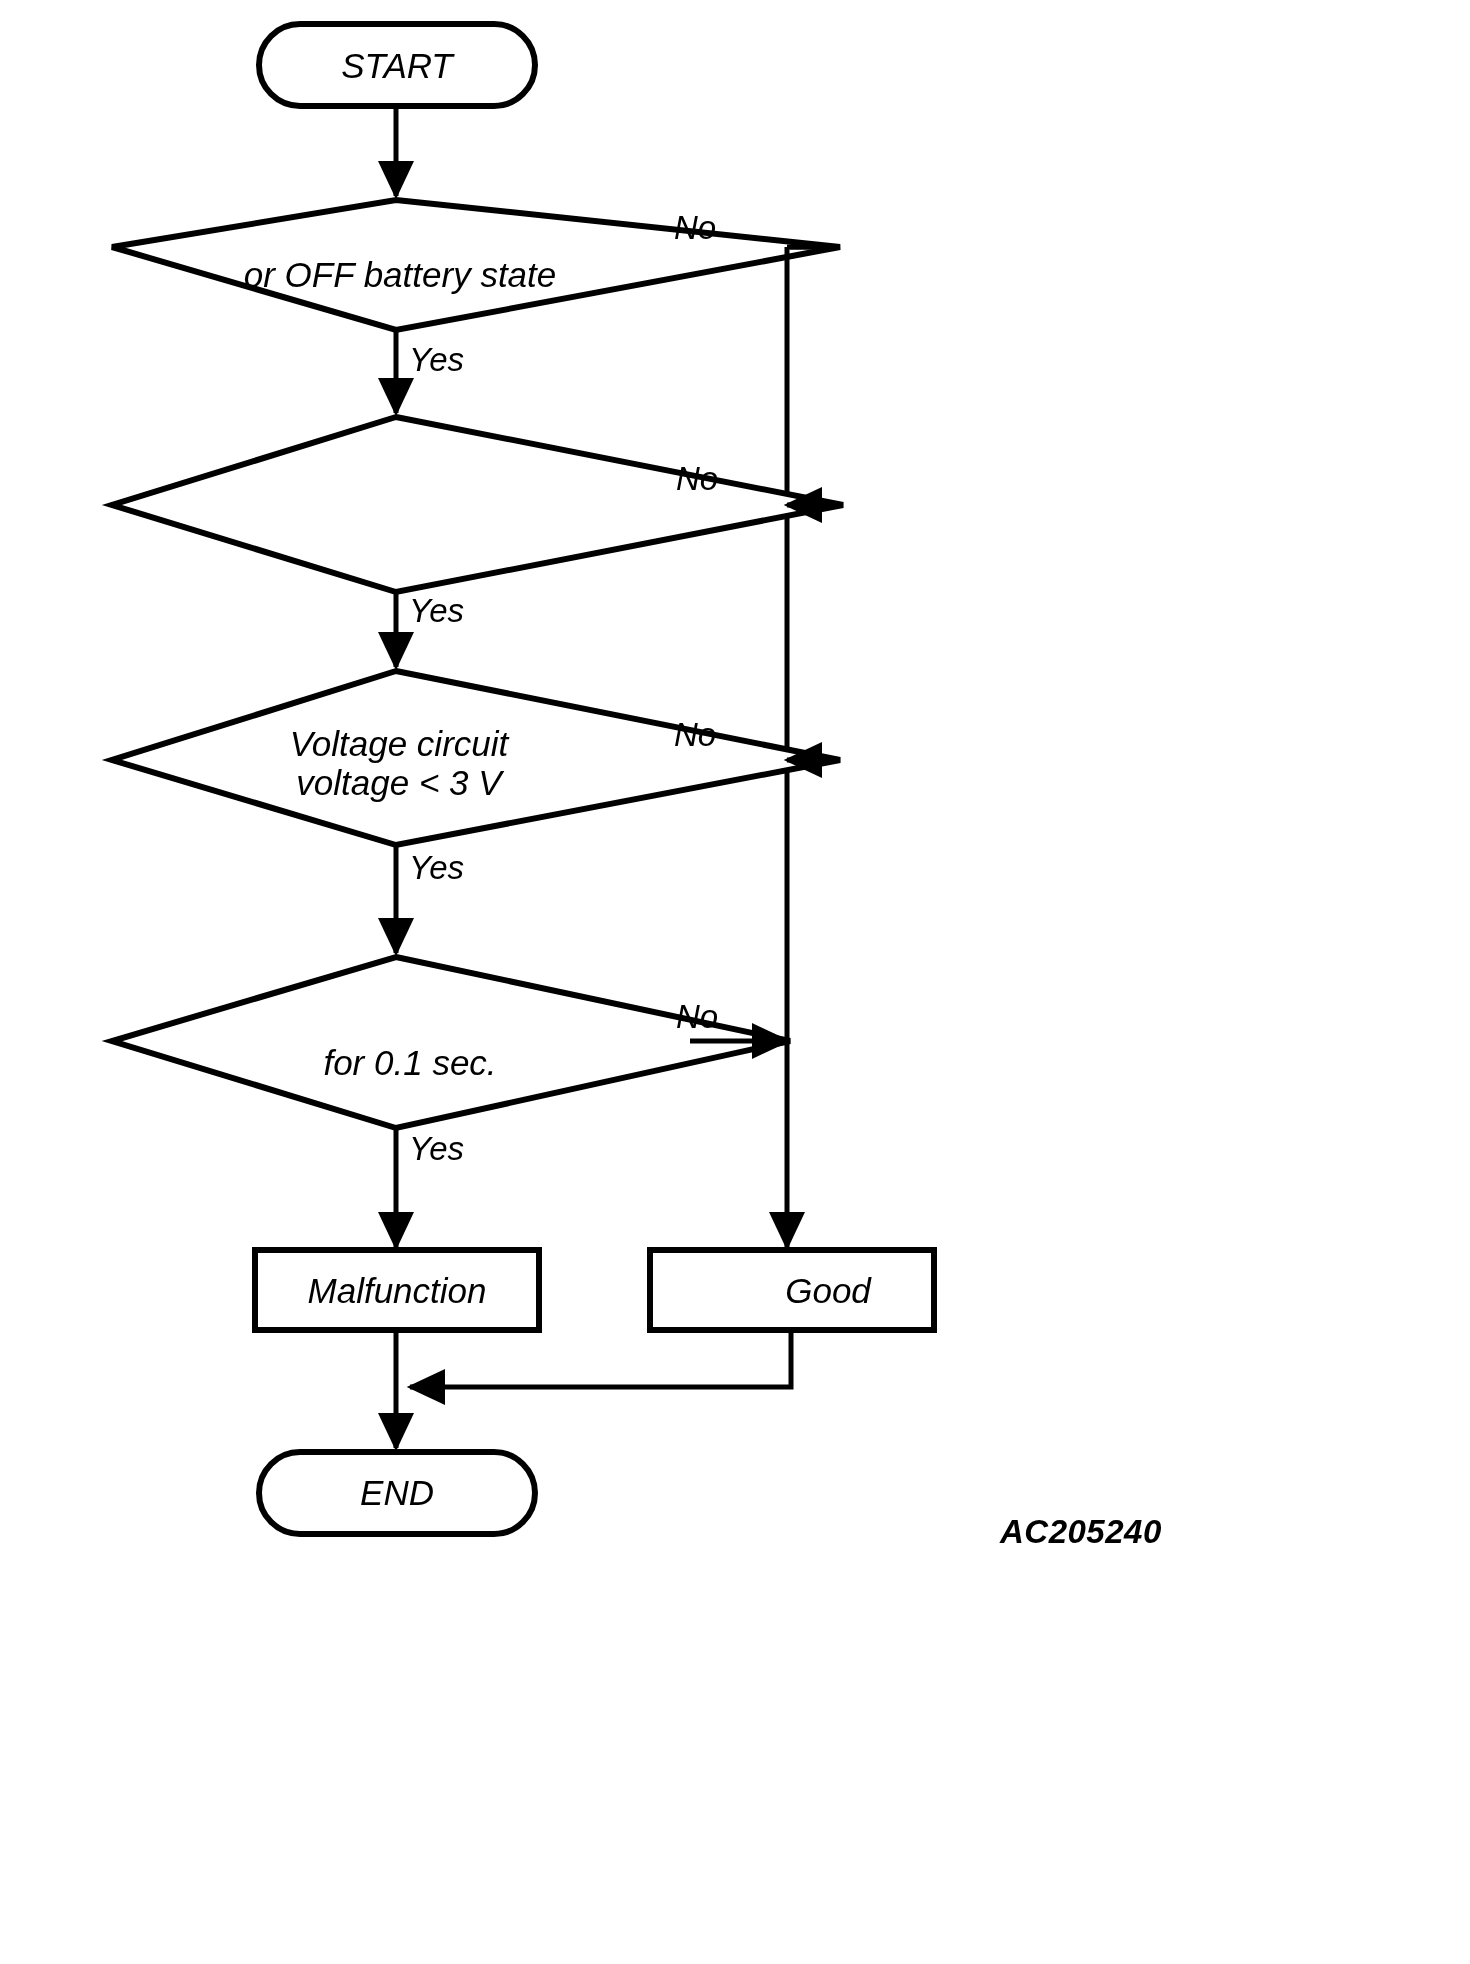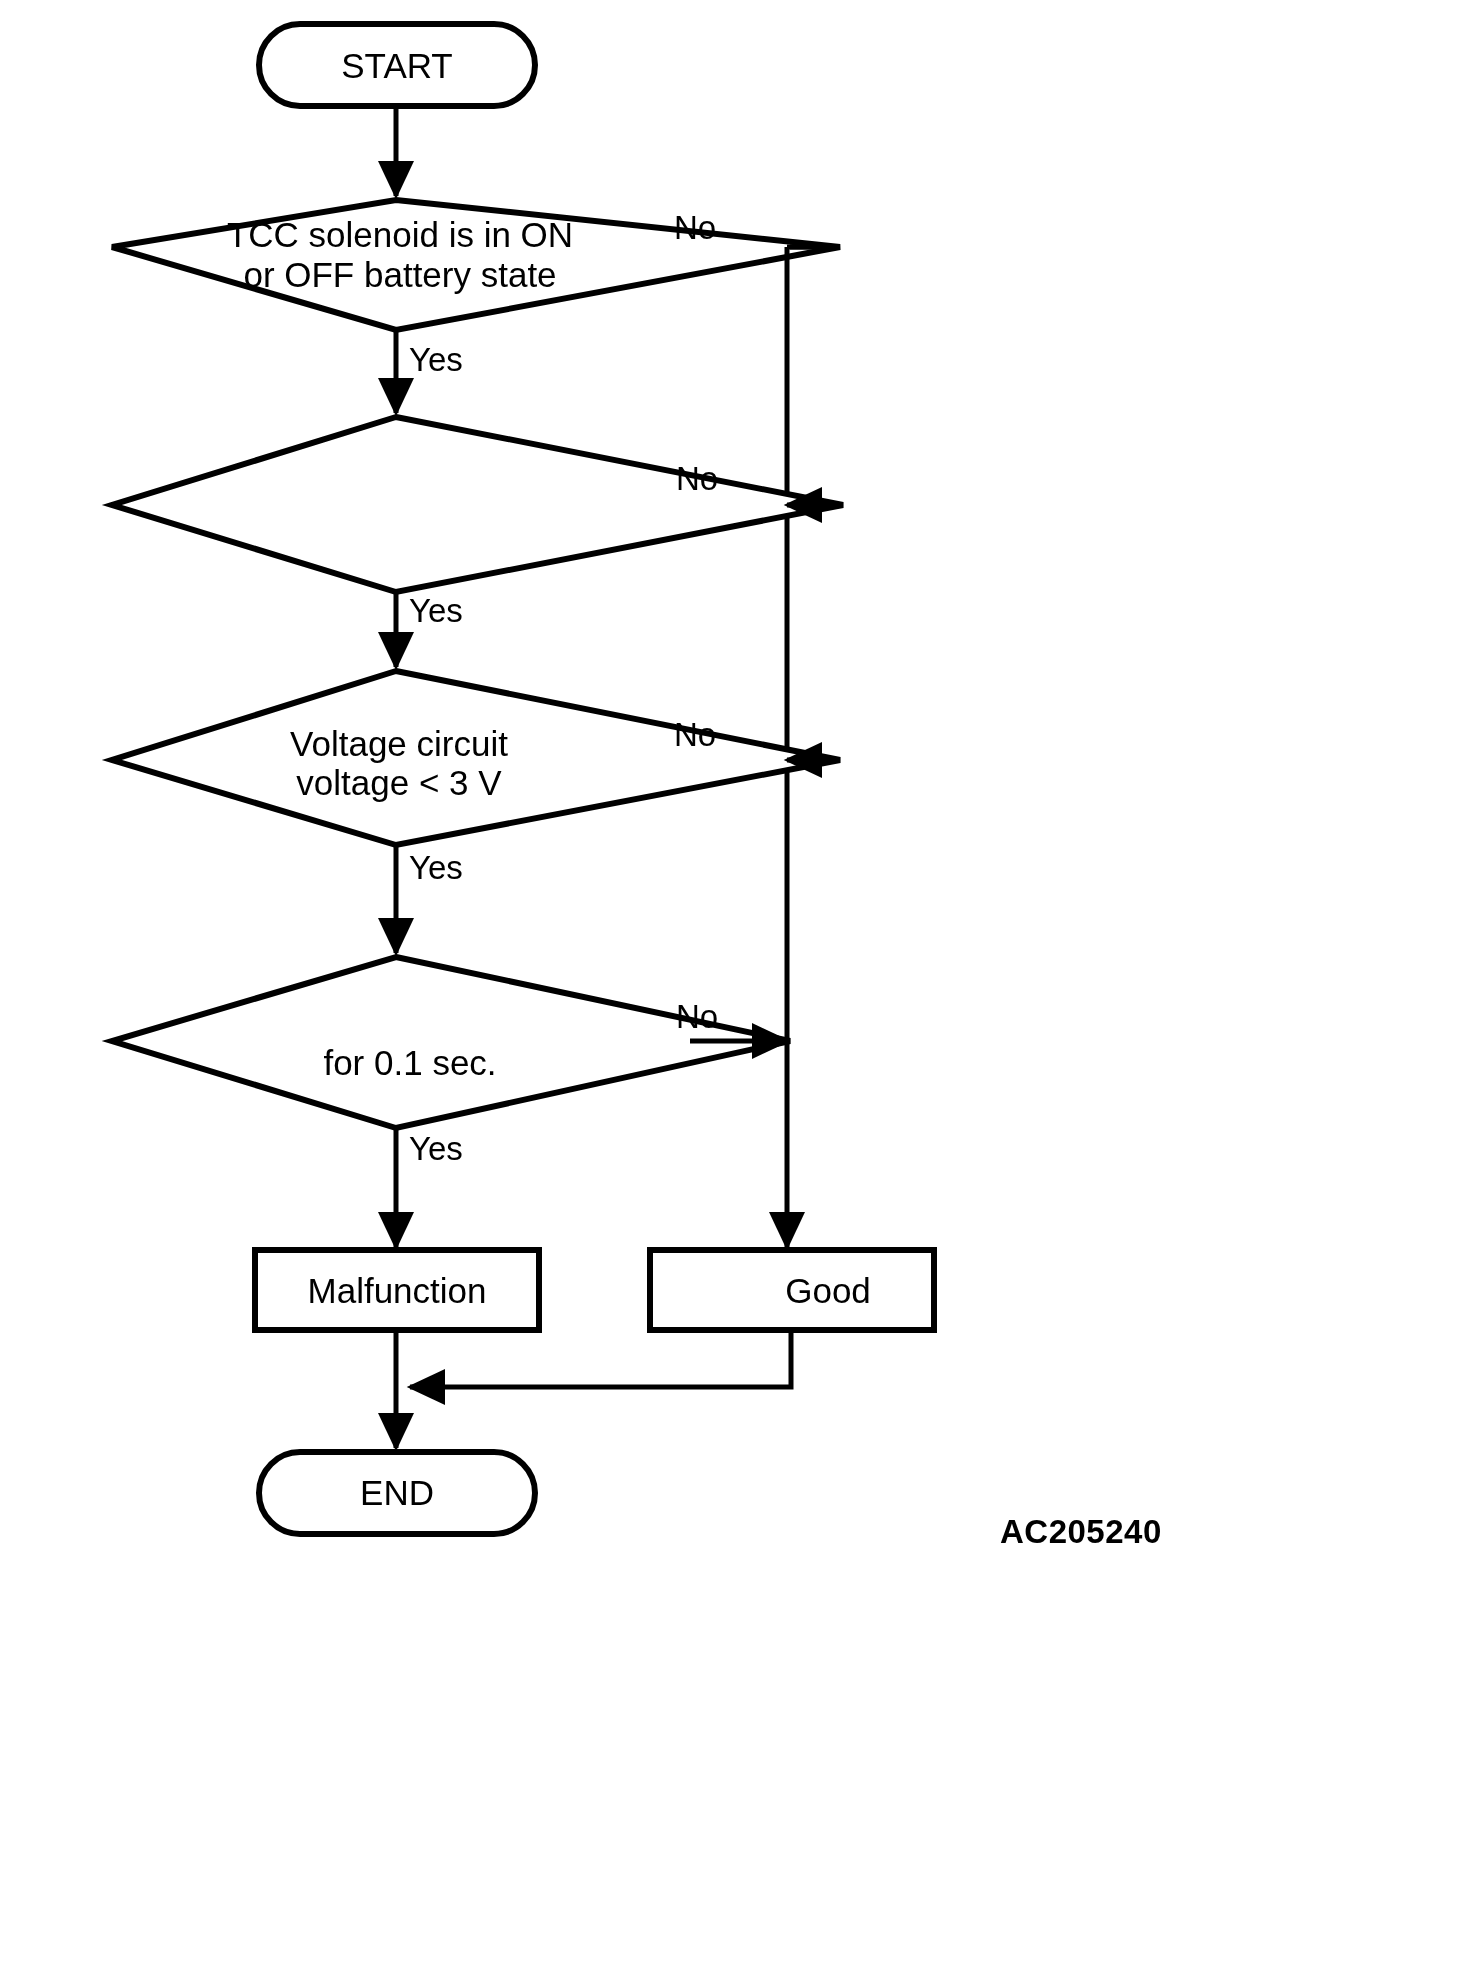--- a/index.html
+++ b/index.html
@@ -1,17 +1,17 @@
 <!DOCTYPE html>
 <html><head>
 <meta charset="utf-8">
 <style>
   html,body{margin:0;padding:0;background:#ffffff;}
   body{font-family:"Liberation Sans", sans-serif;}
-  #stage{position:relative;width:1416px;height:1964px;background:#fff;overflow:hidden;}
+  #stage{position:relative;width:1416px;height:1964px;background:#fff;overflow:hidden;font-style:italic;}
   #flow{position:absolute;left:0;top:0;width:1470px;height:1964px;}
   .lbl{position:absolute;font-family:"Liberation Sans", sans-serif;color:#000;
        white-space:pre;line-height:1.25;}
   .node-text{font-size:35px;text-align:center;}
   .edge-text{font-size:33px;}
   .code-text{font-size:33px;font-weight:bold;letter-spacing:0.5px;}
   .ctr{transform:translate(-50%,-50%);}
 </style>
 </head>
 <body>
@@ -61,21 +61,20 @@
 
     <polyline points="791,1330 791,1387 410,1387" fill="none" stroke="#000" stroke-width="5" marker-end="url(#arrow)"></polyline>
 
     <line x1="396" y1="1330" x2="396" y2="1448" stroke="#000" stroke-width="5" marker-end="url(#arrow)"></line>
 
     <rect x="259" y="1452" rx="41" ry="41" width="276" height="82" fill="#fff" stroke="#000" stroke-width="6"></rect>
   </svg>
 
   <div class="lbl node-text ctr" style="left:397px;top:66px;">START</div>
 
-  <div class="lbl node-text ctr" style="left:400px;top:235px;">TCC solenoid is in ON</div>
   <div class="lbl node-text ctr" style="left:400px;top:275px;">or OFF battery state</div>
 
   <div class="lbl edge-text" style="left:674px;top:207px;">No</div>
   <div class="lbl edge-text" style="left:409px;top:339px;">Yes</div>
 
 
   <div class="lbl edge-text" style="left:676px;top:458px;">No</div>
   <div class="lbl edge-text" style="left:409px;top:590px;">Yes</div>
 
   <div class="lbl node-text ctr" style="left:399px;top:744px;">Voltage circuit</div>

